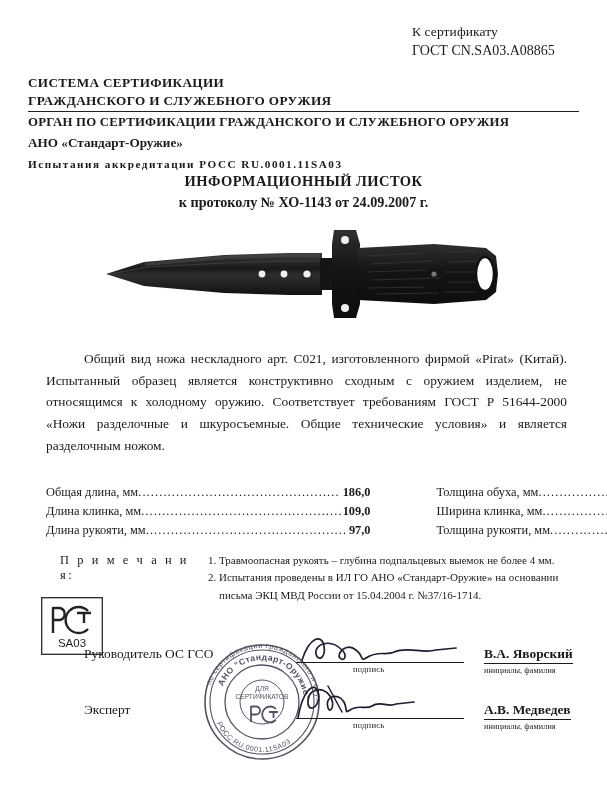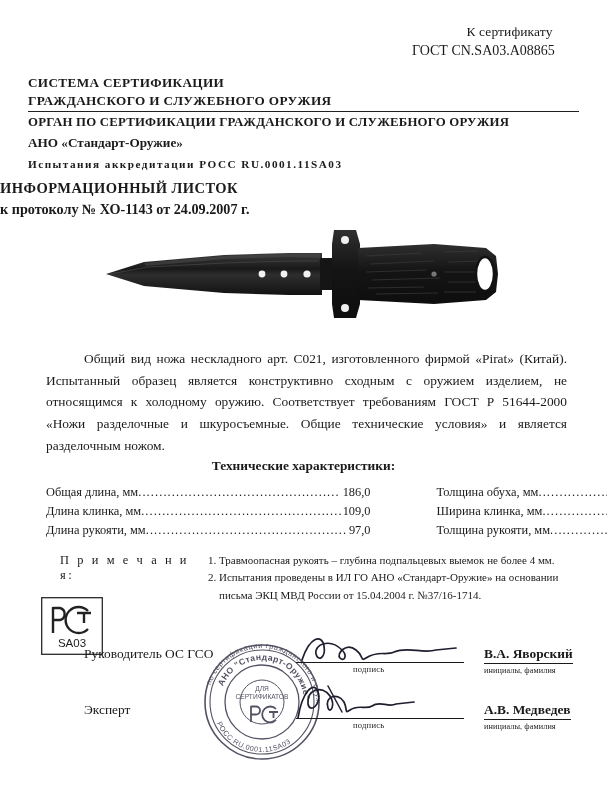--- a/index.html
+++ b/index.html
@@ -24,21 +24,21 @@
     left: 0;
     width: 100%;
     text-align: center;
     padding-left: 230px;
     box-sizing: border-box;
   }
   .topref .l1 {
     font-size: 13.5px;
     letter-spacing: .1px;
     line-height: 1.42;
-    text-align: center;
+    text-align: left;
     padding-left: 182px;
   }
   .topref .l2 {
     font-size: 14px;
     line-height: 1.42;
     text-align: left;
     padding-left: 182px;
   }
 
   
@@ -81,24 +81,24 @@
   .hdr .attestat {
     font-size: 11.2px;
     font-weight: bold;
     letter-spacing: 1.5px;
     margin-top: 5px;
   }
 
   
   .doctitle {
     position: absolute;
-    top: 180px;
+    top: 173px;
     left: 0;
     width: 100%;
-    text-align: left;
+    text-align: center;
   }
   .doctitle .t1 {
     font-size: 14.5px;
     font-weight: bold;
     letter-spacing: .45px;
   }
   .doctitle .t2 {
     font-size: 14.2px;
     font-weight: bold;
     margin-top: 4px;
@@ -156,21 +156,21 @@
   }
   .spec-row .lbl { flex: 0 0 auto; font-family: Liberation Serif, serif; }
   .spec-row .dots {
     flex: 1 1 auto;
     overflow: hidden;
     white-space: nowrap;
     letter-spacing: 1.1px;
     margin: 0 0px;
     font-size: 12.4px;
   }
-  .spec-row .val { flex: 0 0 auto; }
+  .spec-row .val { flex: 0 0 auto; font-weight: bold; }
 
   
   .notes {
     position: absolute;
     top: 552px;
     left: 60px;
     right: 34px;
     display: flex;
     align-items: flex-start;
   }
@@ -331,21 +331,20 @@
       </g>
       <circle cx="330" cy="52" r="2.6" fill="#9a9a9a" opacity="0.75"></circle>
 
       <ellipse cx="381" cy="52" rx="9" ry="17" fill="#ffffff"></ellipse>
       <ellipse cx="381" cy="52" rx="9" ry="17" fill="none" stroke="#121212" stroke-width="2.4"></ellipse>
     </svg>
   </div>
 
   <div class="body-par">Общий вид ножа нескладного арт. С021, изготовленного фирмой «Pirat» (Китай). Испытанный образец является конструктивно сходным с оружием изделием, не относящимся к холодному оружию. Соответствует требованиям ГОСТ Р 51644-2000 «Ножи разделочные и шкуросъемные. Общие технические условия» и является разделочным ножом.</div>
 
-  <div class="specs-title">Технические характеристики:</div>
 
   <div class="specs">
     <div class="col left">
       <div class="spec-row">
         <span class="lbl">Общая длина, мм</span>
         <span class="dots">................................................</span>
         <span class="val">186,0</span>
       </div>
       <div class="spec-row">
         <span class="lbl">Длина клинка, мм</span>

